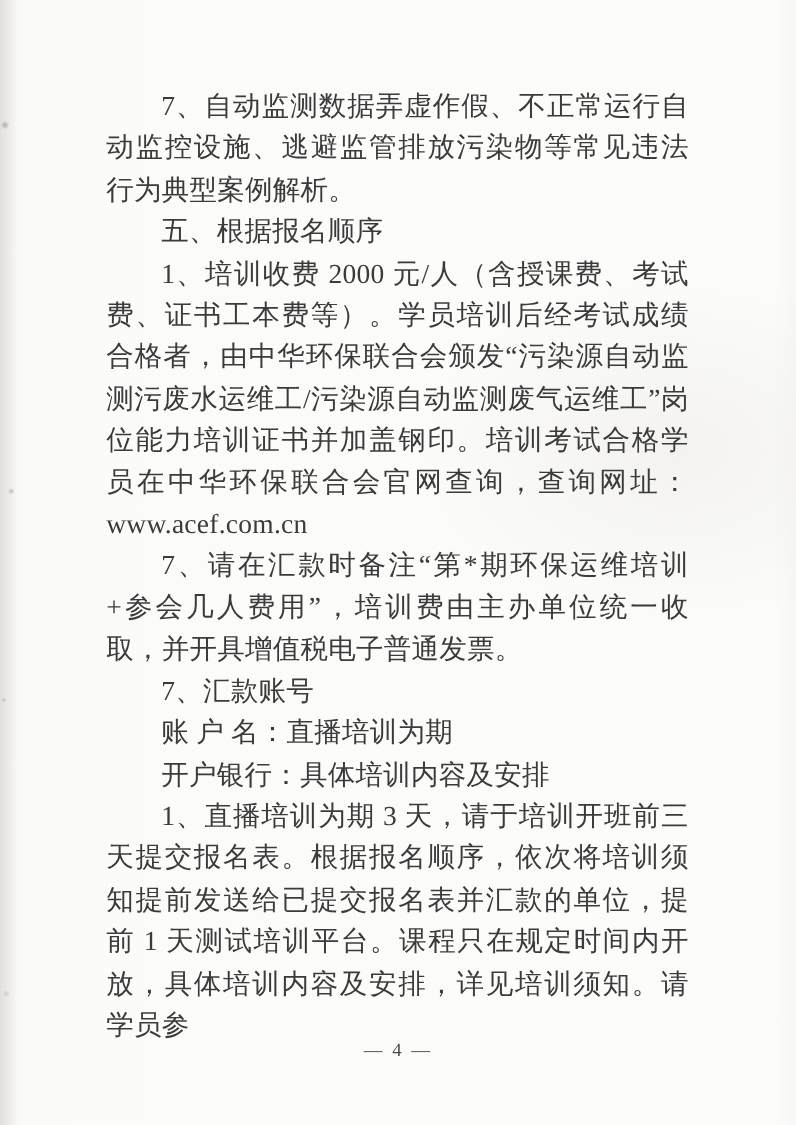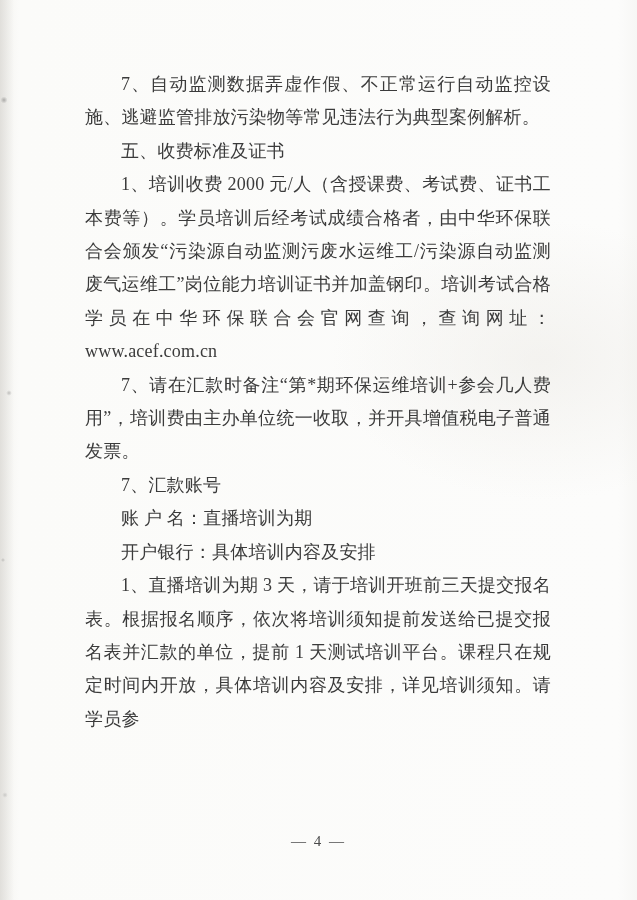--- a/index.html
+++ b/index.html
@@ -34,21 +34,21 @@
       radial-gradient(circle 4px at 5px 795px, rgba(90,90,90,0.22), rgba(0,0,0,0) 70%),
       linear-gradient(90deg, rgba(190,188,182,0.35), rgba(0,0,0,0));
     pointer-events: none;
   }
   .content {
     position: absolute;
     top: 68px;
     left: 85px;
     width: 466px;
     color: #3b3b3b;
-    font-size: 18px;
+    font-size: 22px;
     line-height: 33.4px;
   }
   .para {
     margin: 0;
     text-indent: 2em;
     text-align: justify;
     overflow-wrap: break-word;
     letter-spacing: 0.2px;
   }
   .footer {
@@ -61,21 +61,21 @@
     color: #4a4a4a;
     letter-spacing: 2px;
   }
 </style>
 </head>
 <body>
 
 <div class="page">
   <div class="content">
     <p class="para">7、自动监测数据弄虚作假、不正常运行自动监控设施、逃避监管排放污染物等常见违法行为典型案例解析。</p>
-    <p class="para">五、收费标准及证书</p>
+    <p class="para">五、根据报名顺序</p>
     <p class="para">1、培训收费 2000 元/人（含授课费、考试费、证书工本费等）。学员培训后经考试成绩合格者，由中华环保联合会颁发“污染源自动监测污废水运维工/污染源自动监测废气运维工”岗位能力培训证书并加盖钢印。培训考试合格学员在中华环保联合会官网查询，查询网址：www.acef.com.cn</p>
     <p class="para">7、请在汇款时备注“第*期环保运维培训+参会几人费用”，培训费由主办单位统一收取，并开具增值税电子普通发票。</p>
     <p class="para">7、汇款账号</p>
     <p class="para">账 户 名：直播培训为期</p>
     <p class="para">开户银行：具体培训内容及安排</p>
     <p class="para">1、直播培训为期 3 天，请于培训开班前三天提交报名表。根据报名顺序，依次将培训须知提前发送给已提交报名表并汇款的单位，提前 1 天测试培训平台。课程只在规定时间内开放，具体培训内容及安排，详见培训须知。请学员参</p>
   </div>
   <div class="footer">— 4 —</div>
   <div class="edge-artifact"></div>
 </div>

